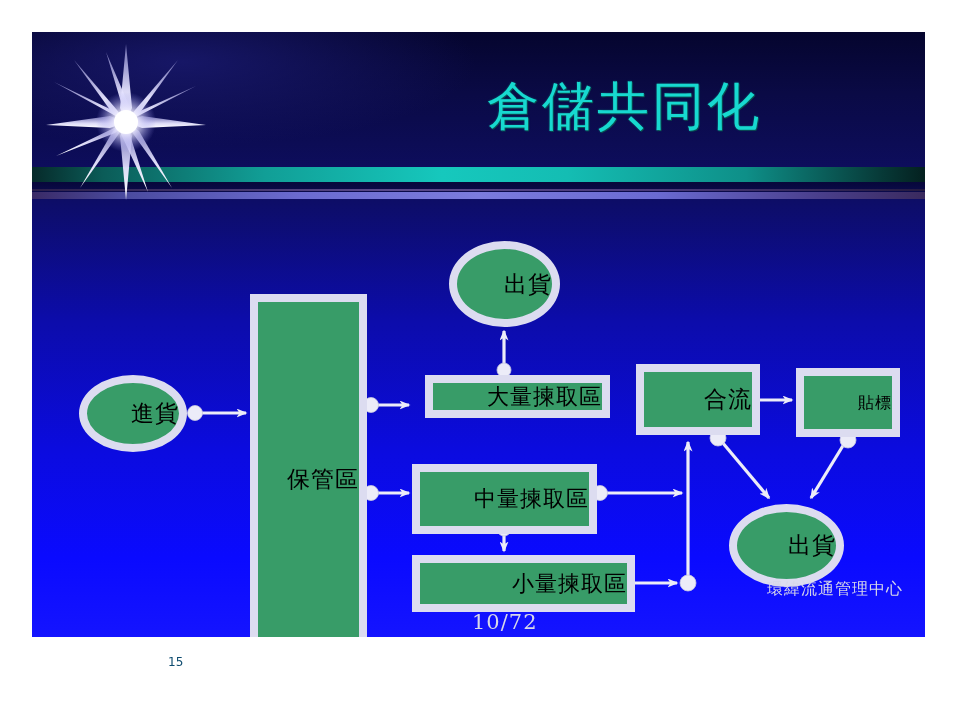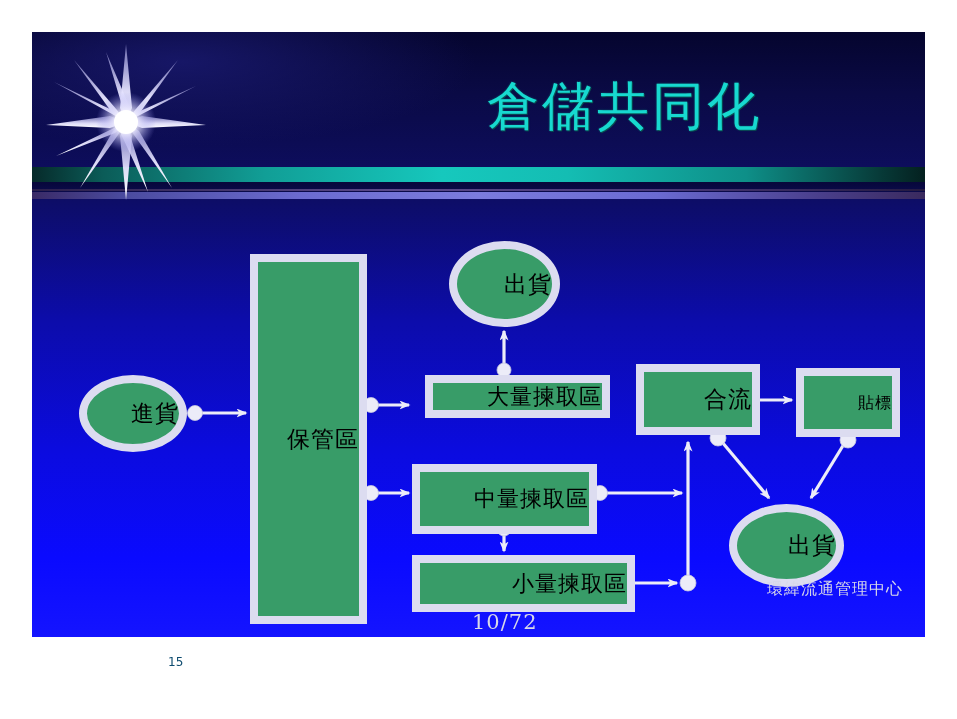--- a/index.html
+++ b/index.html
@@ -135,20 +135,21 @@
     font-size: 22px;
     font-weight: normal;
     letter-spacing: 1px;
     white-space: nowrap;
   }
   .node.ellipse {
     border-radius: 50%;
   }
   .node.tall {
     align-items: center;
+    margin-top: 40px;
   }
   .node-label {
     display: block;
     line-height: 1;
   }
 
   
   #page-counter {
     position: absolute;
     left: 440px;

